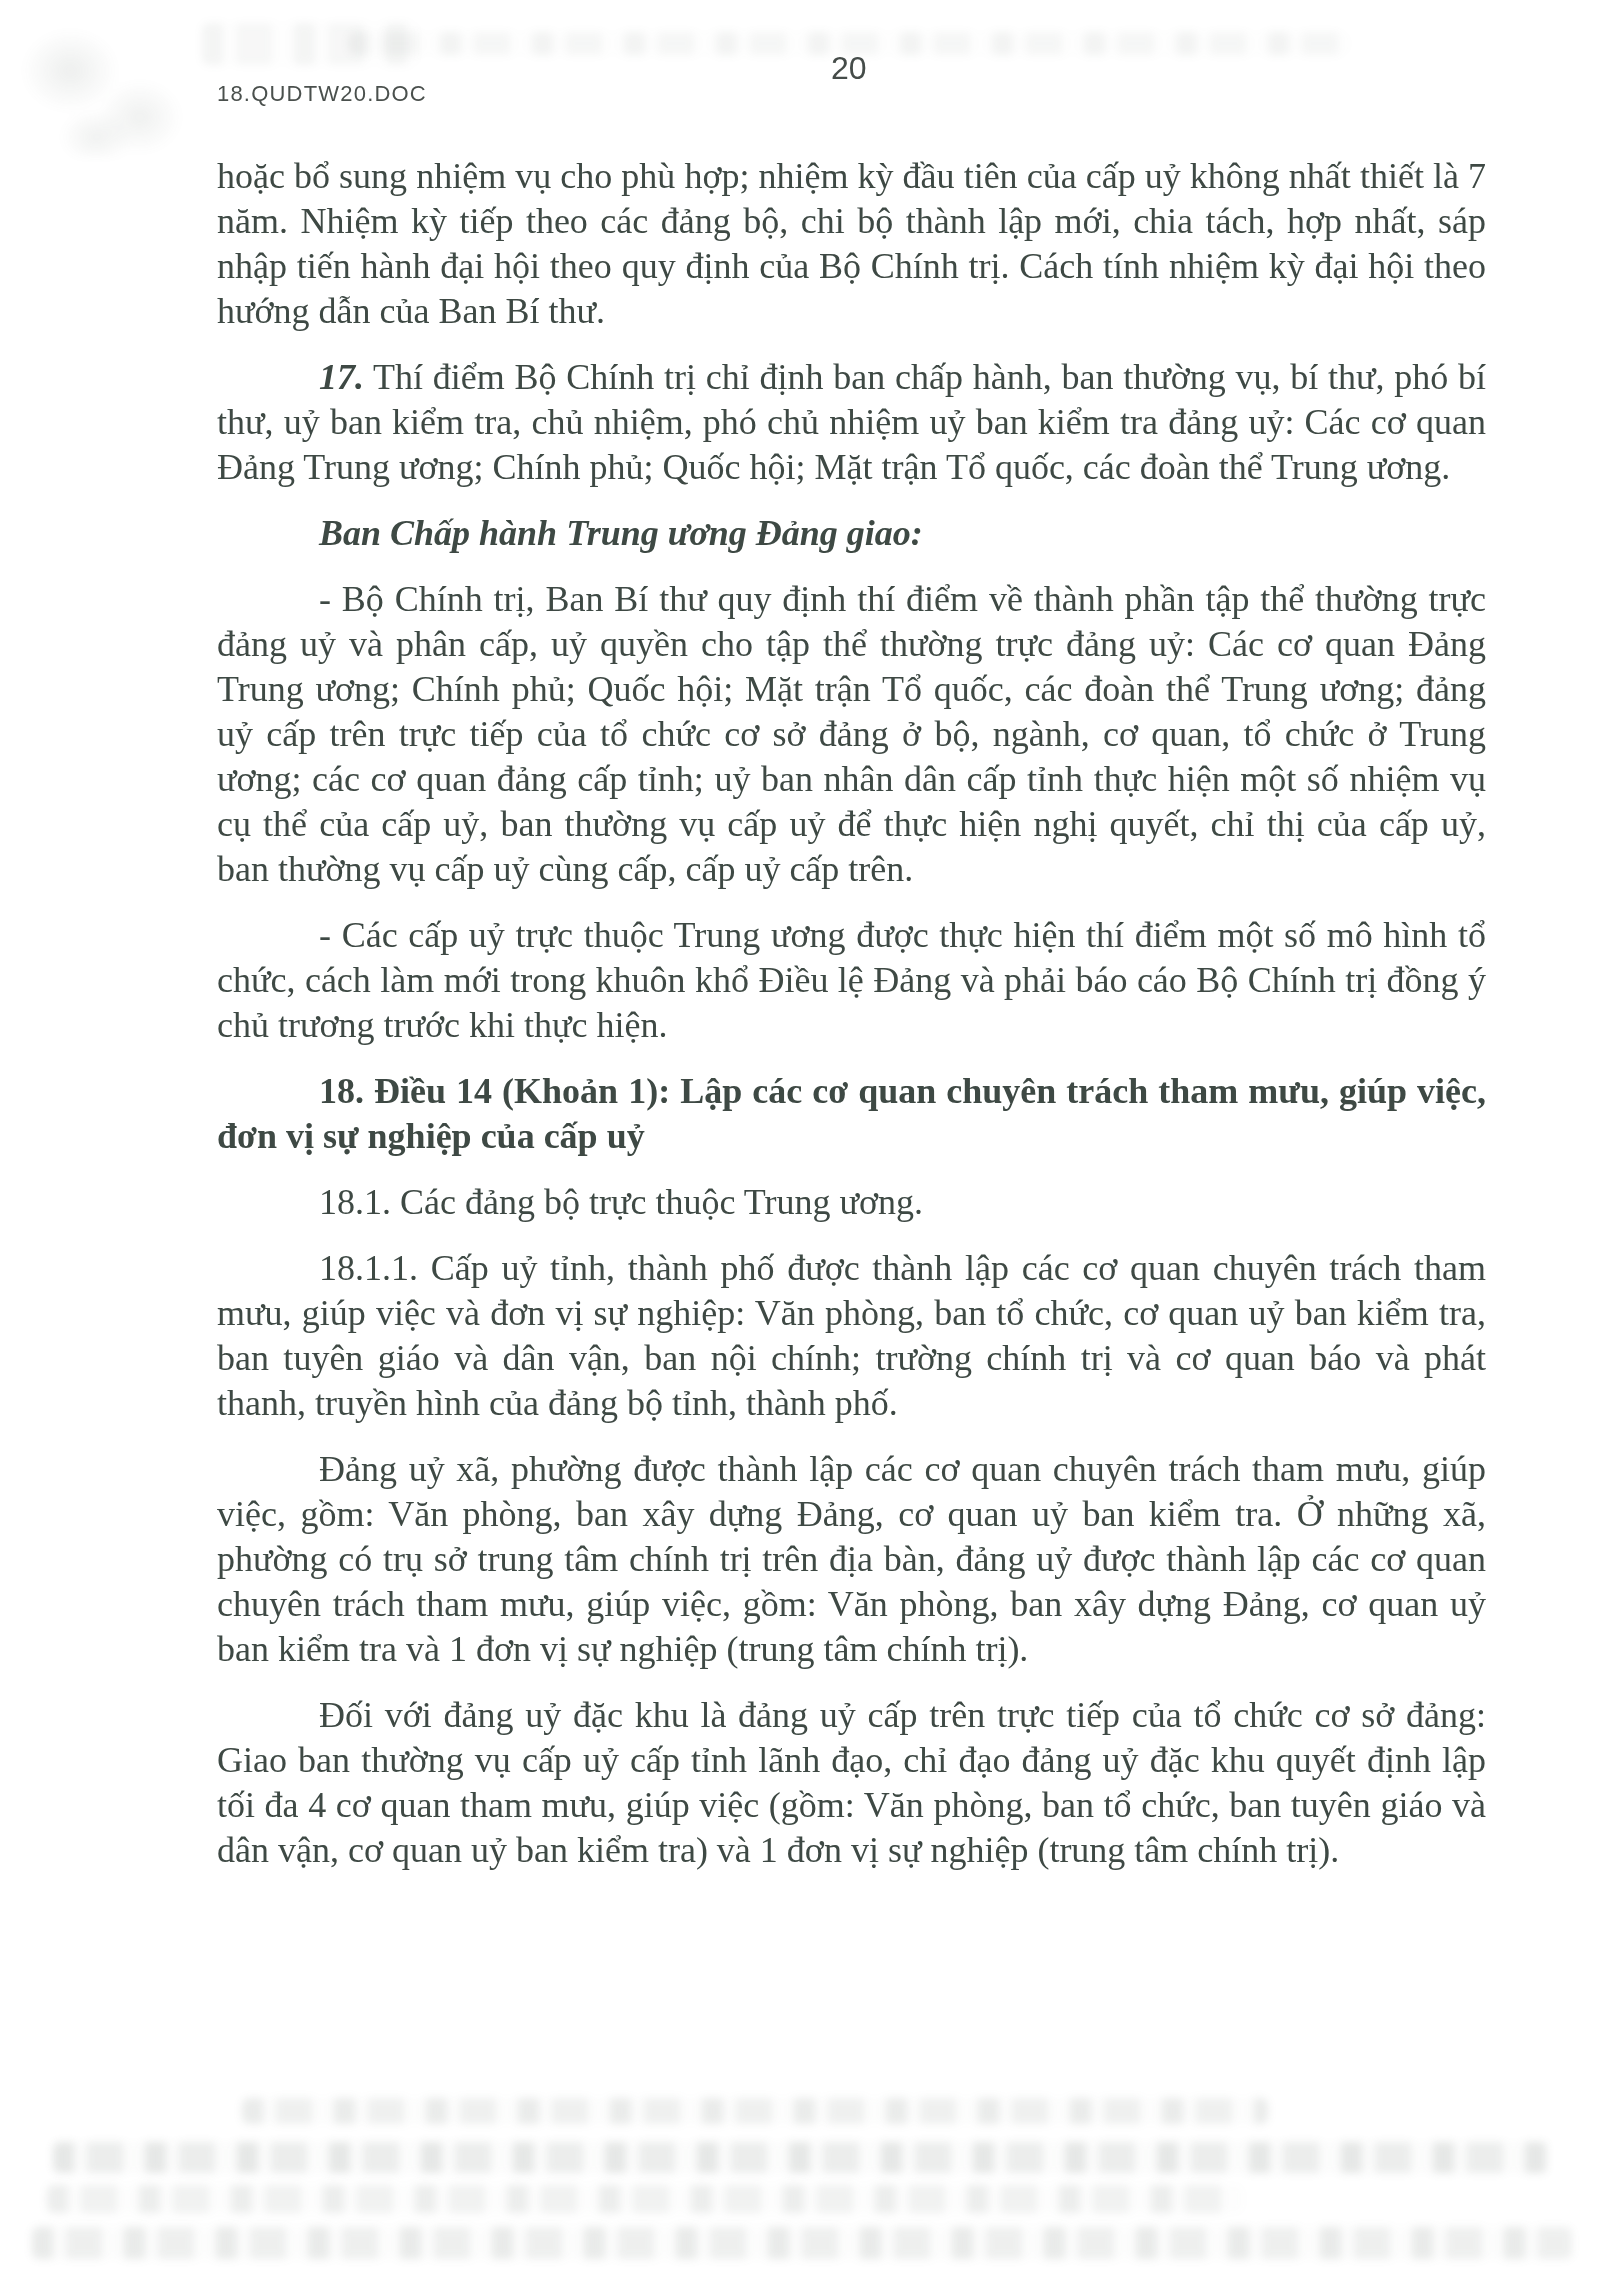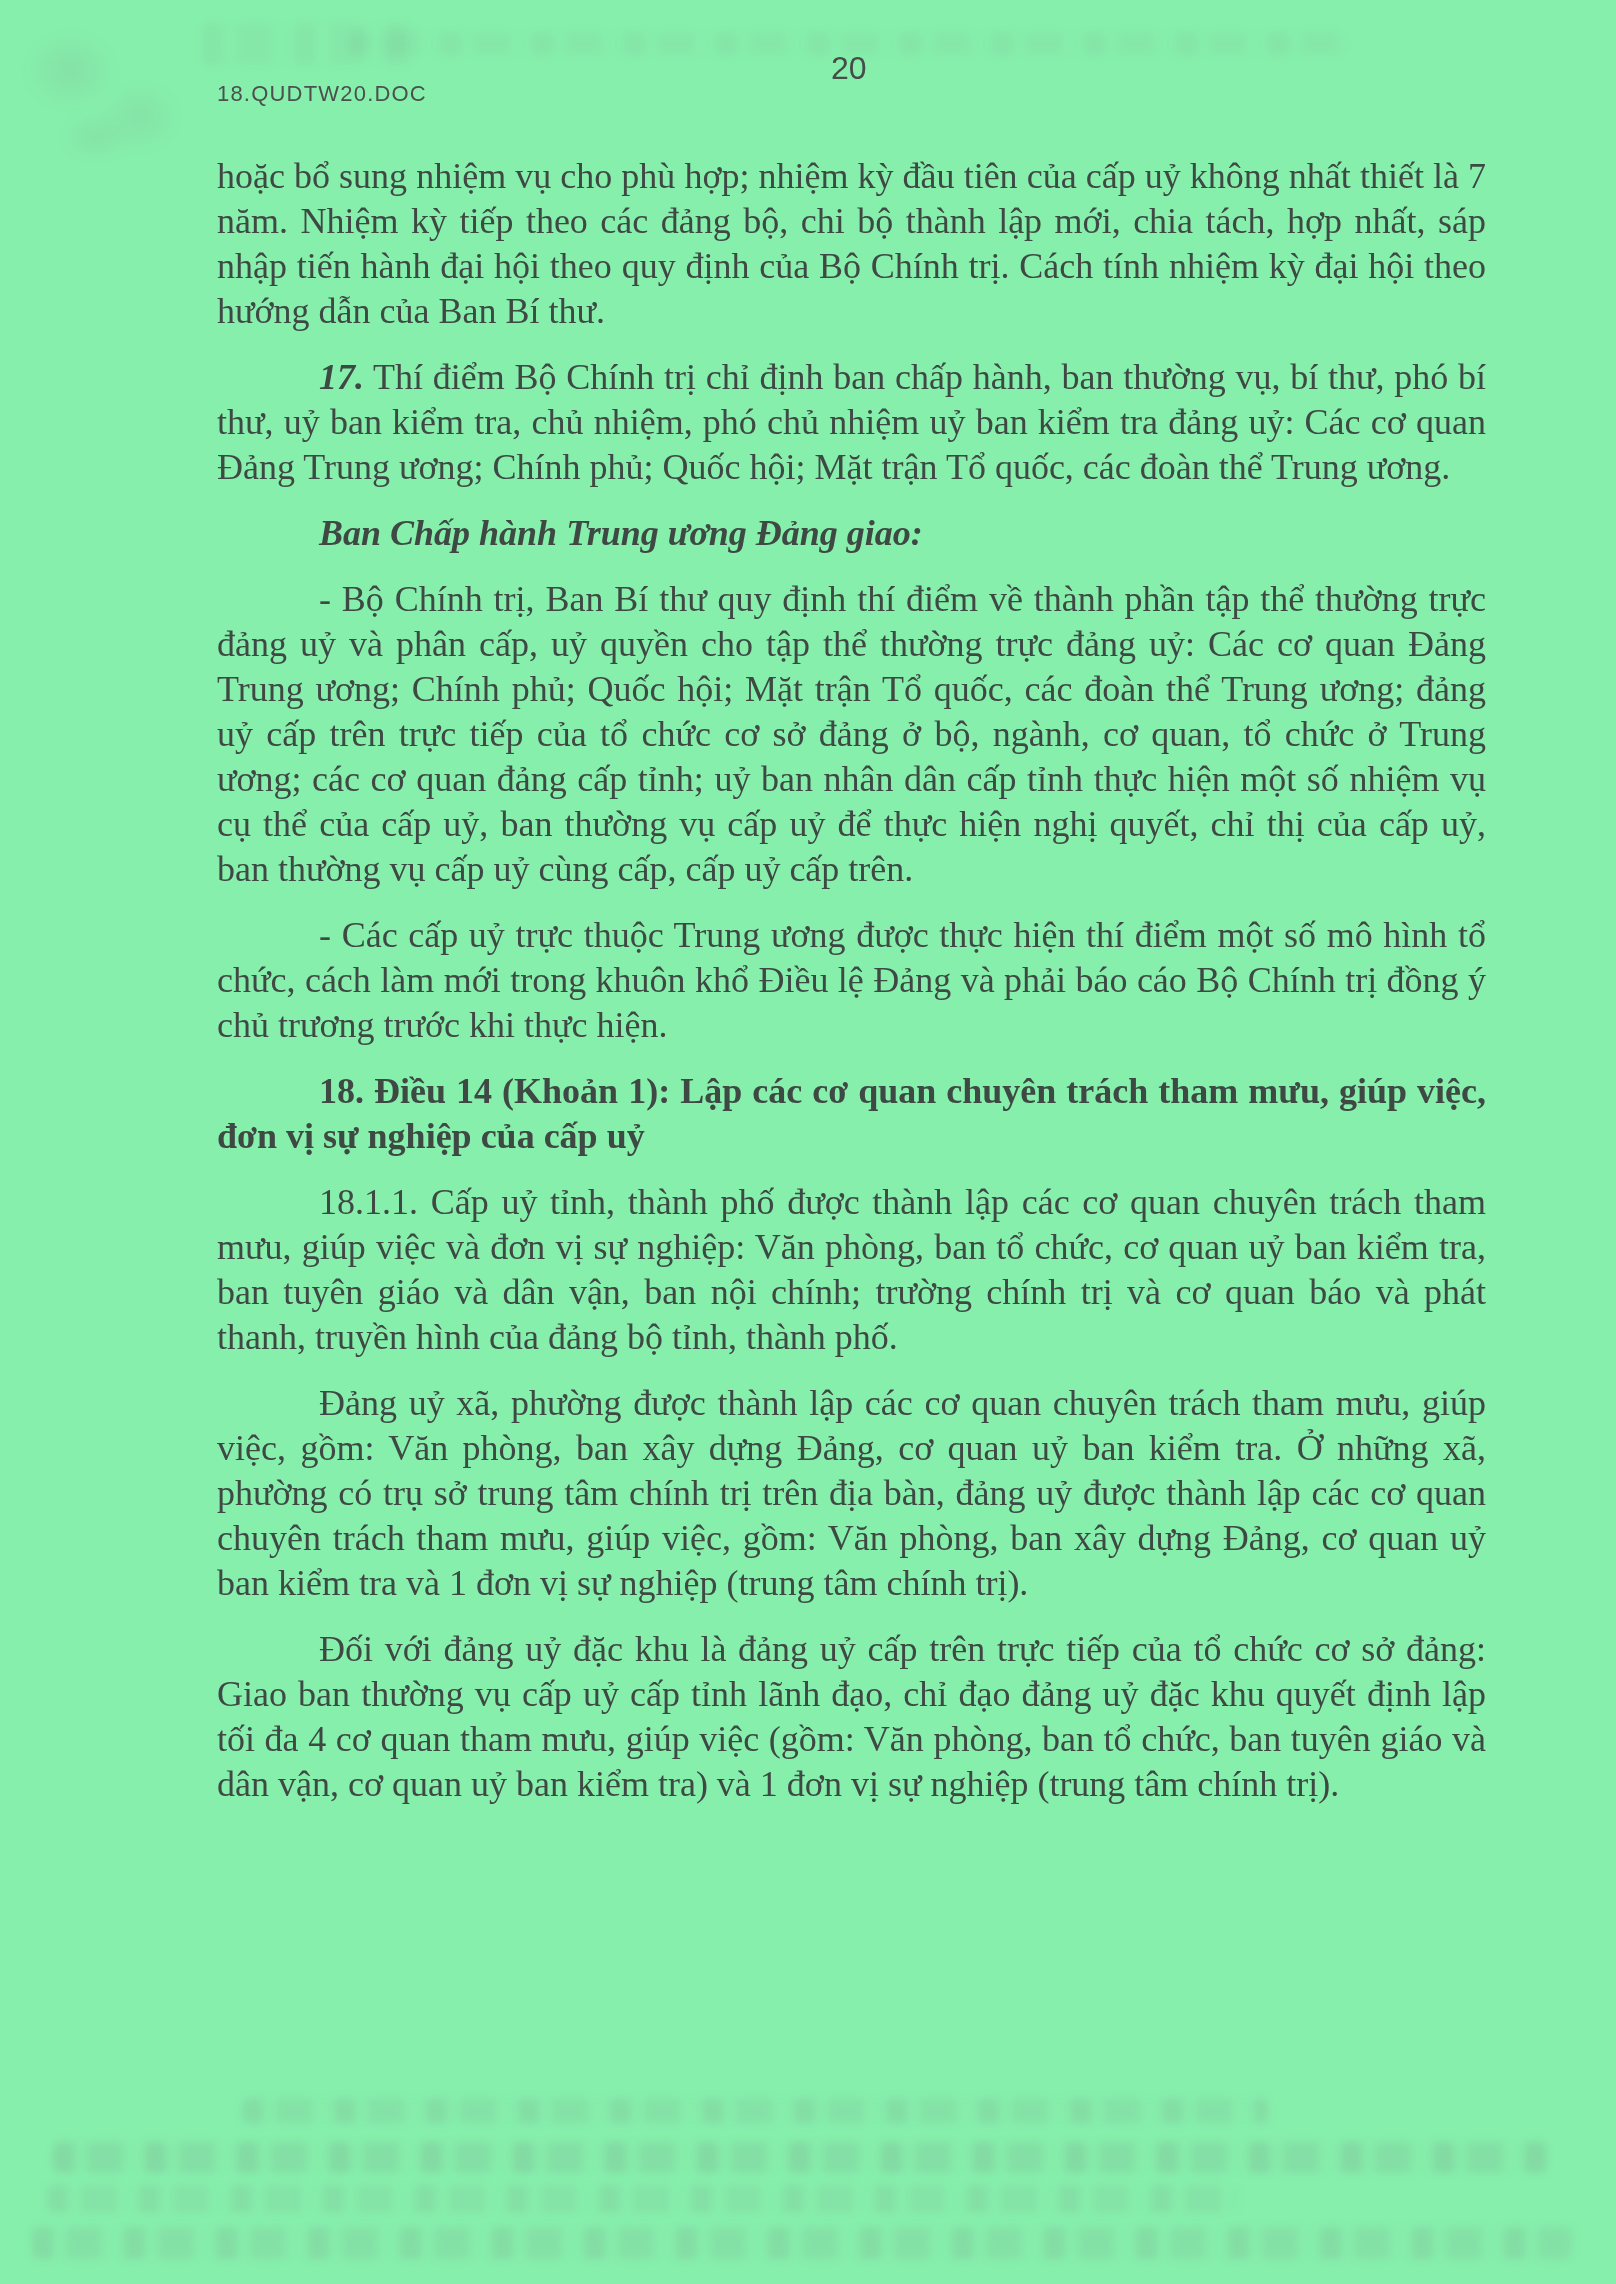--- a/index.html
+++ b/index.html
@@ -1,21 +1,21 @@
 <!DOCTYPE html>
 <html style="font-size:13px"><head>
 <meta charset="utf-8">
 <style>
   html,body{margin:0;padding:0;background:#e8e8e6;}
   .page{
     position:relative;
     width:1616px;
     height:2284px;
     margin:0 auto;
-    background:#86efac;
+    background:#ffffff;
     overflow:hidden;
     font-family:"Liberation Serif", serif;
     color:#3e4944;
   }
   
   .doc-ref{
     position:absolute;
     left:217px; top:81px;
     font-family:"Liberation Sans", sans-serif;
     font-size:22px;
@@ -91,20 +91,21 @@
     <p><span class="bold">17.</span><span> Thí điểm Bộ Chính trị chỉ định ban chấp hành, ban thường vụ, bí thư, phó bí thư, uỷ ban kiểm tra, chủ nhiệm, phó chủ nhiệm uỷ ban kiểm tra đảng uỷ: Các cơ quan Đảng Trung ương; Chính phủ; Quốc hội; Mặt trận Tổ quốc, các đoàn thể Trung ương.</span></p>
 
     <p class="bi"><span>Ban Chấp hành Trung ương Đảng giao:</span></p>
 
     <p><span>- Bộ Chính trị, Ban Bí thư quy định thí điểm về thành phần tập thể thường trực đảng uỷ và phân cấp, uỷ quyền cho tập thể thường trực đảng uỷ: Các cơ quan Đảng Trung ương; Chính phủ; Quốc hội; Mặt trận Tổ quốc, các đoàn thể Trung ương; đảng uỷ cấp trên trực tiếp của tổ chức cơ sở đảng ở bộ, ngành, cơ quan, tổ chức ở Trung ương; các cơ quan đảng cấp tỉnh; uỷ ban nhân dân cấp tỉnh thực hiện một số nhiệm vụ cụ thể của cấp uỷ, ban thường vụ cấp uỷ để thực hiện nghị quyết, chỉ thị của cấp uỷ, ban thường vụ cấp uỷ cùng cấp, cấp uỷ cấp trên.</span></p>
 
     <p><span>- Các cấp uỷ trực thuộc Trung ương được thực hiện thí điểm một số mô hình tổ chức, cách làm mới trong khuôn khổ Điều lệ Đảng và phải báo cáo Bộ Chính trị đồng ý chủ trương trước khi thực hiện.</span></p>
 
     <p class="b"><span>18.</span><span> Điều 14 (Khoản 1): Lập các cơ quan chuyên trách tham mưu, giúp việc, đơn vị sự nghiệp của cấp uỷ</span></p>
 
+    <p><span>18.1. Các đảng bộ trực thuộc Trung ương.</span></p>
 
     <p><span>18.1.1. Cấp uỷ tỉnh, thành phố được thành lập các cơ quan chuyên trách tham mưu, giúp việc và đơn vị sự nghiệp: Văn phòng, ban tổ chức, cơ quan uỷ ban kiểm tra, ban tuyên giáo và dân vận, ban nội chính; trường chính trị và cơ quan báo và phát thanh, truyền hình của đảng bộ tỉnh, thành phố.</span></p>
 
     <p><span>Đảng uỷ xã, phường được thành lập các cơ quan chuyên trách tham mưu, giúp việc, gồm: Văn phòng, ban xây dựng Đảng, cơ quan uỷ ban kiểm tra. Ở những xã, phường có trụ sở trung tâm chính trị trên địa bàn, đảng uỷ được thành lập các cơ quan chuyên trách tham mưu, giúp việc, gồm: Văn phòng, ban xây dựng Đảng, cơ quan uỷ ban kiểm tra và 1 đơn vị sự nghiệp (trung tâm chính trị).</span></p>
 
     <p><span>Đối với đảng uỷ đặc khu là đảng uỷ cấp trên trực tiếp của tổ chức cơ sở đảng: Giao ban thường vụ cấp uỷ cấp tỉnh lãnh đạo, chỉ đạo đảng uỷ đặc khu quyết định lập tối đa 4 cơ quan tham mưu, giúp việc (gồm: Văn phòng, ban tổ chức, ban tuyên giáo và dân vận, cơ quan uỷ ban kiểm tra) và 1 đơn vị sự nghiệp (trung tâm chính trị).</span></p>
 
 
   </div>
 

